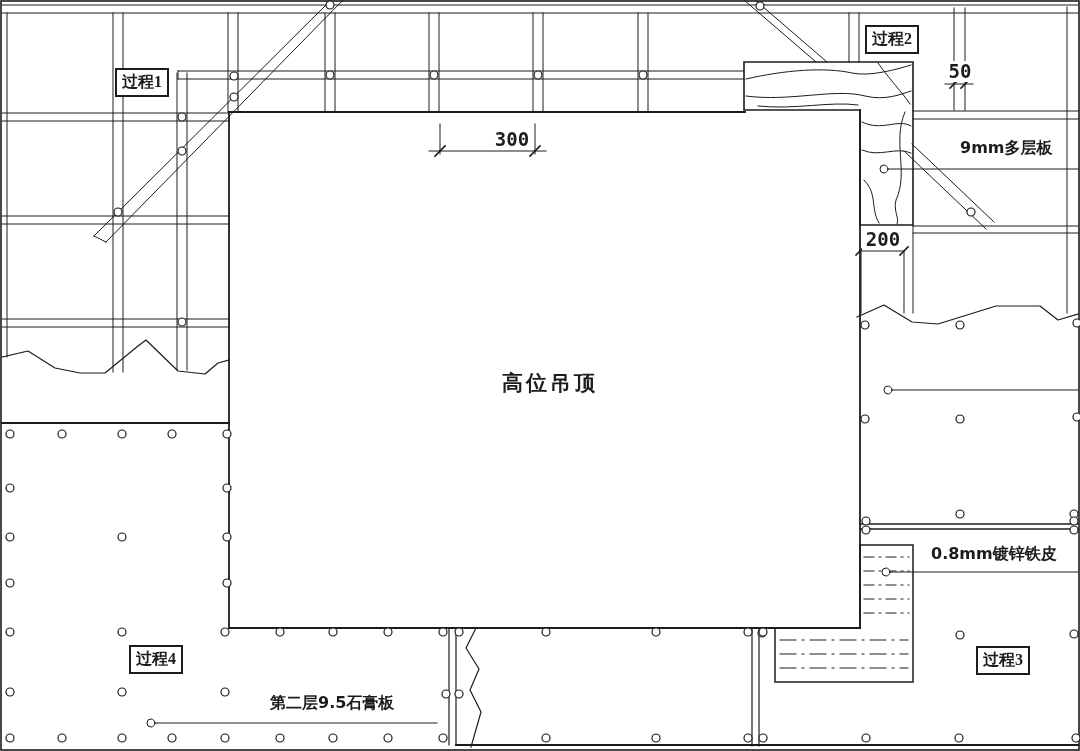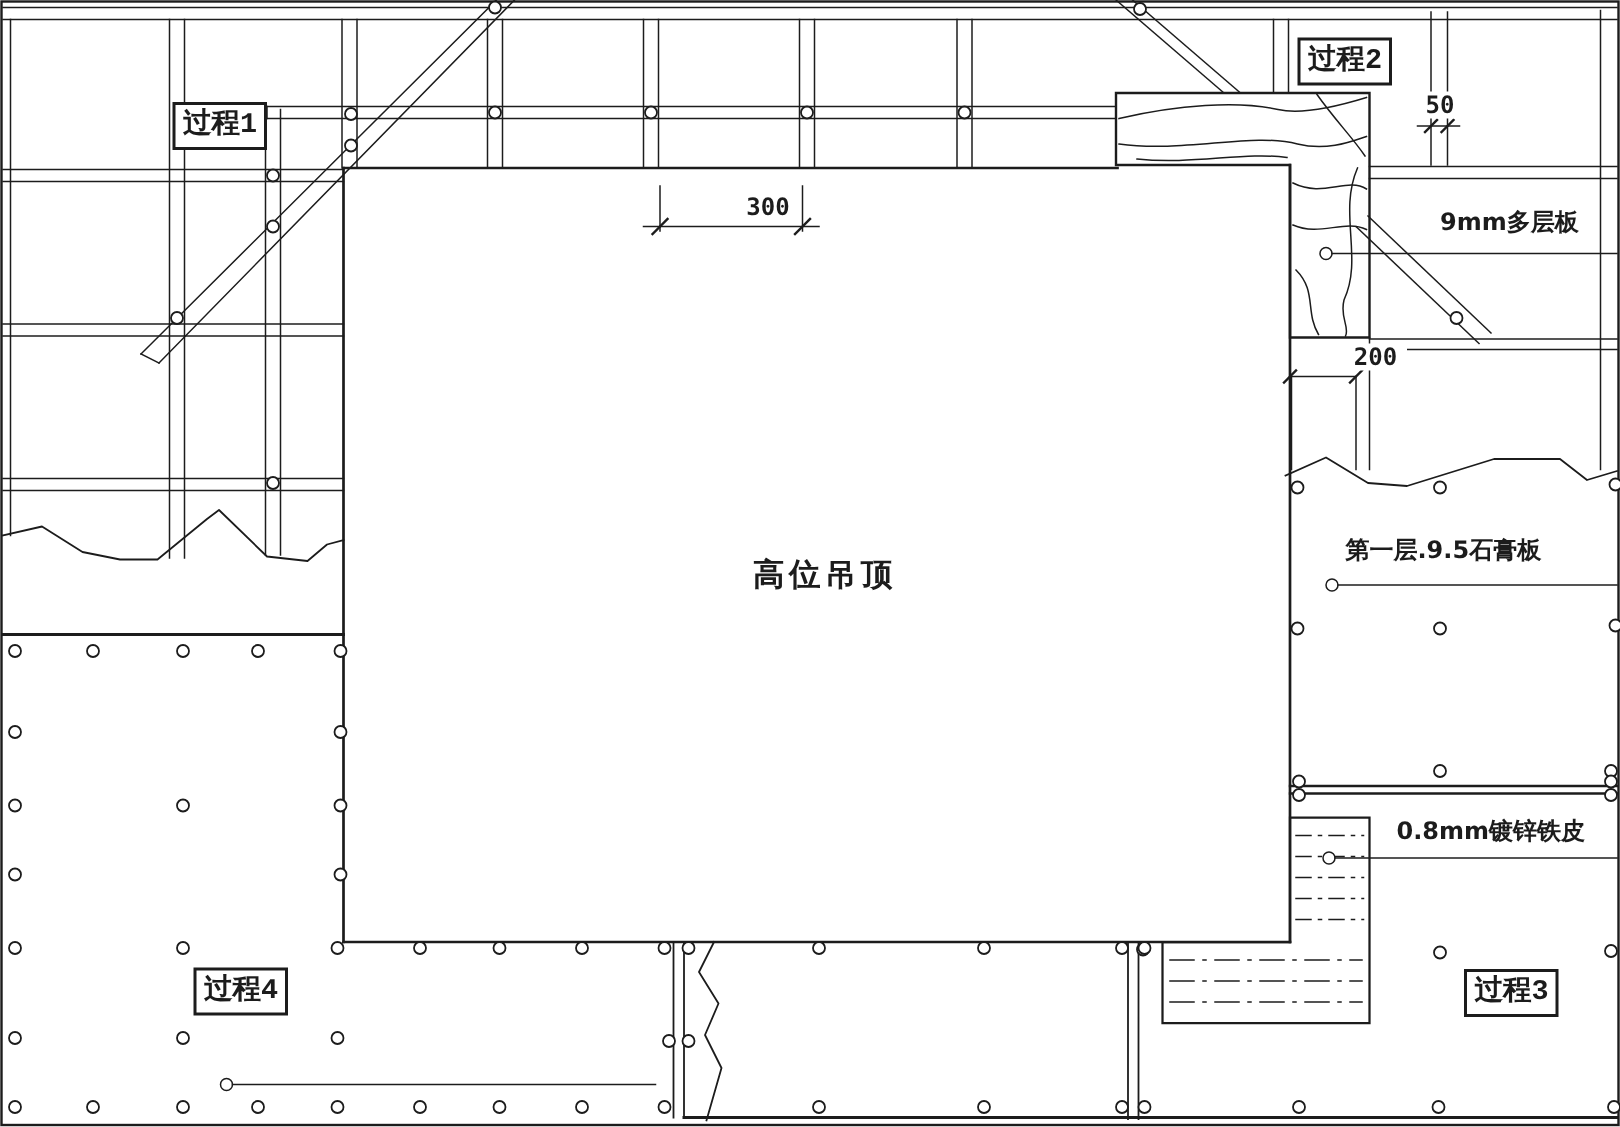--- a/index.html
+++ b/index.html
@@ -19,32 +19,32 @@
     color:var(--ink,#1c1c1c);
     font-family:"DejaVu Sans", sans-serif;
     font-weight:600;
     font-size:16px;
     line-height:1.1;
   }
   .procbox{
     position:absolute;
     border:2px solid var(--ink,#1c1c1c);
     background:var(--paper,#fff);
-    font-family:Liberation Mono, monospace;
+    font-family:Liberation Serif, serif;
     font-weight:600;
-    font-size:19px;
+    font-size:16px;
     line-height:1;
     padding:4px 5px 5px 5px;
     white-space:nowrap;
   }
   .dim{
     position:absolute;
     font-family:"DejaVu Sans Mono", monospace;
     font-weight:bold;
-    font-size:16px;
+    font-size:19px;
     line-height:1;
     text-align:center;
     color:var(--ink,#1c1c1c);
   }
   .dim.boxed{background:var(--paper,#fff);padding:1px 2px;}
   .center-title{font-size:21px;letter-spacing:3px;margin-top:10px;}
 </style>
 </head>
 <body>
 
@@ -273,20 +273,20 @@
   </svg>
 
   <div class="procbox" style="left:115px;top:68px;"><span>过程1</span></div>
   <div class="procbox" style="left:865px;top:25px;"><span>过程2</span></div>
   <div class="procbox" style="left:976px;top:646px;"><span>过程3</span></div>
   <div class="procbox" style="left:129px;top:645px;"><span>过程4</span></div>
 
   <div class="lbl center-title" style="left:502px;top:362px;">高位吊顶</div>
 
   <div class="lbl" style="left:960px;top:139px;">9mm多层板</div>
-  <div class="lbl" style="left:897px;top:358px;">第一层.9.5石膏板</div>
   <div class="lbl" style="left:931px;top:545px;">0.8mm镀锌铁皮</div>
+  <div class="lbl" style="left:270px;top:694px;">第二层9.5石膏板</div>
 
   <div class="dim" style="left:490px;top:130px;width:44px;">300</div>
   <div class="dim boxed" style="left:945px;top:61px;width:26px;">50</div>
-  <div class="dim boxed" style="left:862px;top:229px;width:38px;margin-left:34px;">200</div>
+  <div class="dim boxed" style="left:862px;top:229px;width:38px;">200</div>
 
 </div>
 
 </body></html>

